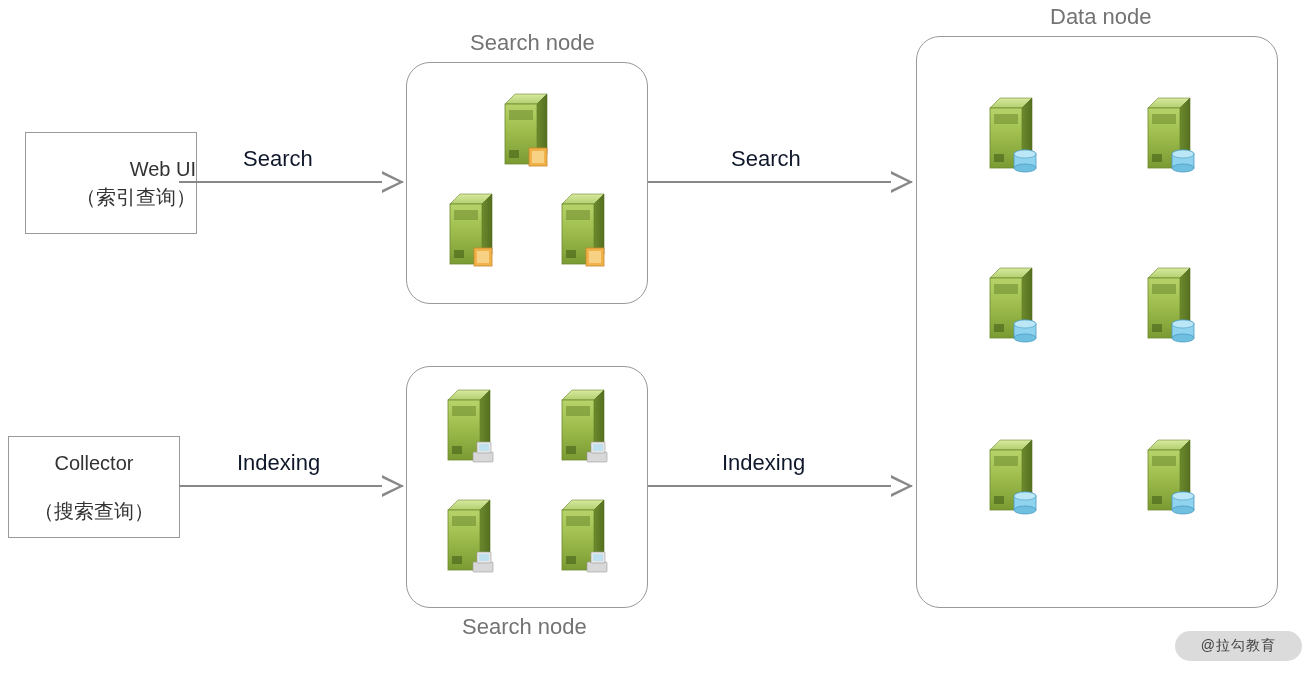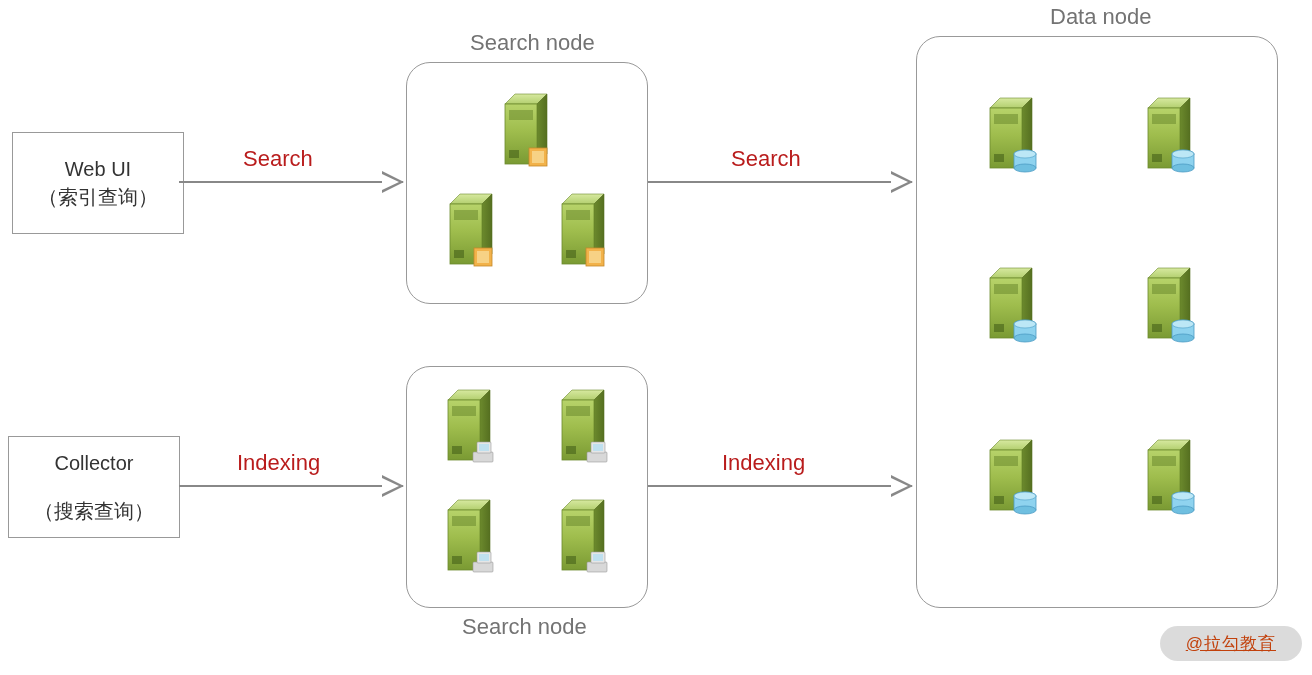--- a/index.html
+++ b/index.html
@@ -33,21 +33,21 @@
   }
   .node-label {
     position: absolute;
     font-size: 22px;
     color: #737373;
     white-space: nowrap;
   }
   .arrow-label {
     position: absolute;
     font-size: 22px;
-    color: #b91c1c;
+    color: #0f172a;
     white-space: nowrap;
   }
   .arrow {
     position: absolute;
     height: 2px;
     background: #888;
   }
   .arrow .head {
     position: absolute;
     right: -1px;
@@ -67,26 +67,25 @@
     height: 0;
     border-top: 8px solid transparent;
     border-bottom: 8px solid transparent;
     border-left: 17px solid #fff;
   }
   .watermark {
     position: absolute;
     right: 10px;
     bottom: 14px;
     background: rgba(0,0,0,0.14);
-    color: #c2410c;
-    font-size: 17px;
+    color: #404040;
+    font-size: 14px;
     padding: 6px 26px;
     border-radius: 999px;
     letter-spacing: 1px;
-    text-decoration: underline;
   }
   .server-icon {
     position: absolute;
     width: 62px;
     height: 80px;
   }
 </style>
 </head>
 <body>
 
@@ -138,21 +137,21 @@
       <g transform="translate(34,54)">
         <ellipse cx="11" cy="4" rx="11" ry="4" fill="#8fd3ef" stroke="#4c9cc4" stroke-width="0.8"></ellipse>
         <rect x="0" y="4" width="22" height="14" fill="#8fd3ef" stroke="#4c9cc4" stroke-width="0.8"></rect>
         <ellipse cx="11" cy="18" rx="11" ry="4" fill="#6fbfe0" stroke="#4c9cc4" stroke-width="0.8"></ellipse>
         <ellipse cx="11" cy="4" rx="11" ry="4" fill="#bce7f6" stroke="#4c9cc4" stroke-width="0.6"></ellipse>
       </g>
     </symbol>
   </defs>
 </svg>
 
-<div class="box" style="left:12px; top:132px; width:170px; height:100px;">
+<div class="box" style="left:25px; top:132px; width:170px; height:100px;align-items:flex-end;">
   <div>Web UI</div>
   <div>（索引查询）</div>
 </div>
 
 <div class="box" style="left:8px; top:436px; width:170px; height:100px;gap:20px;">
   <div>Collector</div>
   <div>（搜索查询）</div>
 </div>
 
 <div class="node-label" style="left:470px; top:30px;">Search node</div>

